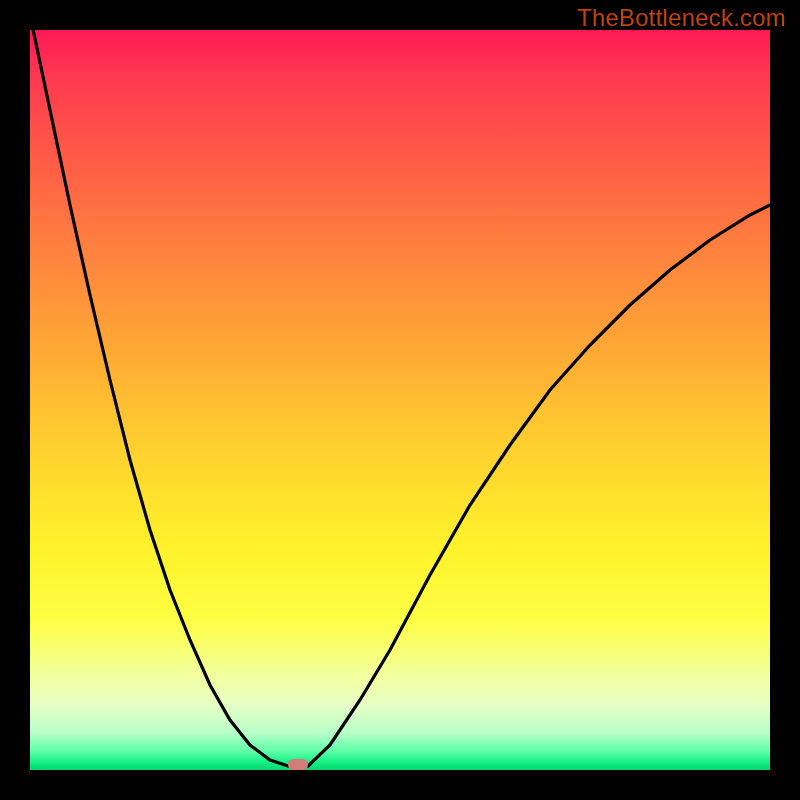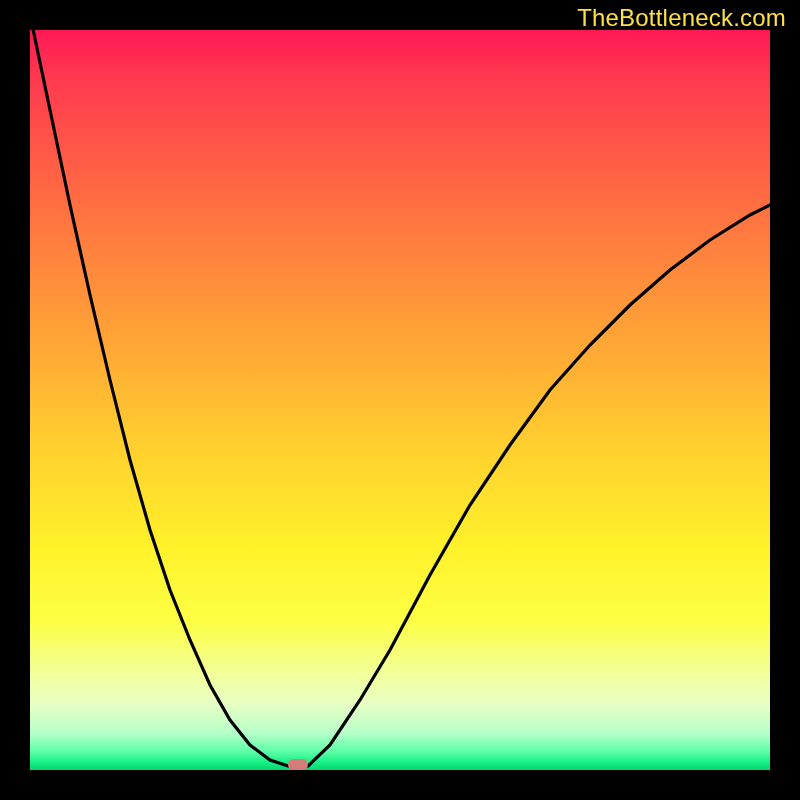--- a/index.html
+++ b/index.html
@@ -48,21 +48,21 @@
   }
   .marker {
     position: absolute;
     background: #d47c79;
     border-radius: 6px;
   }
   .watermark {
     position: absolute;
     top: 4px;
     right: 14px;
-    color: #fde047;
+    color: #c2410c;
     font-size: 24px;
     font-weight: 500;
     letter-spacing: 0.2px;
     user-select: none;
   }
 </style>
 </head>
 <body>
 
 <div class="frame">

